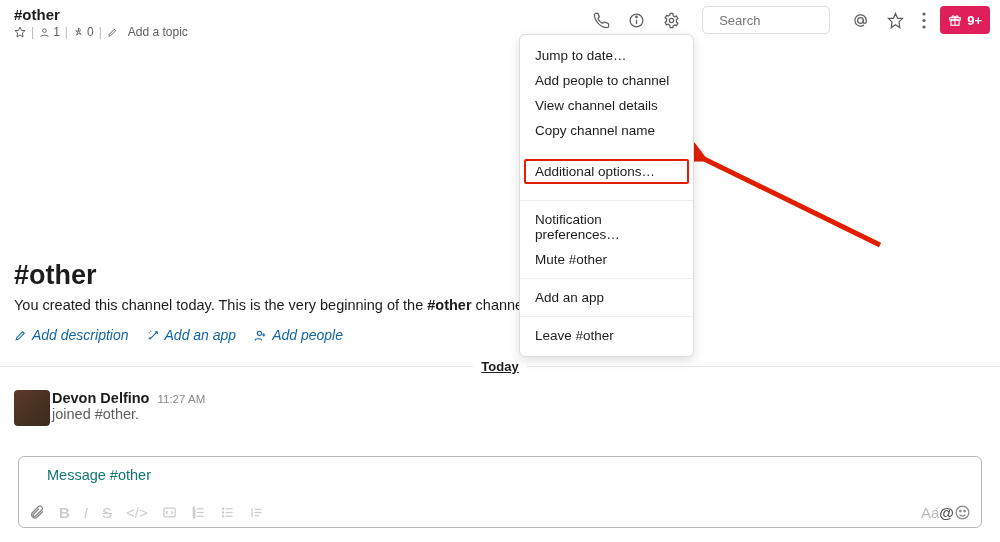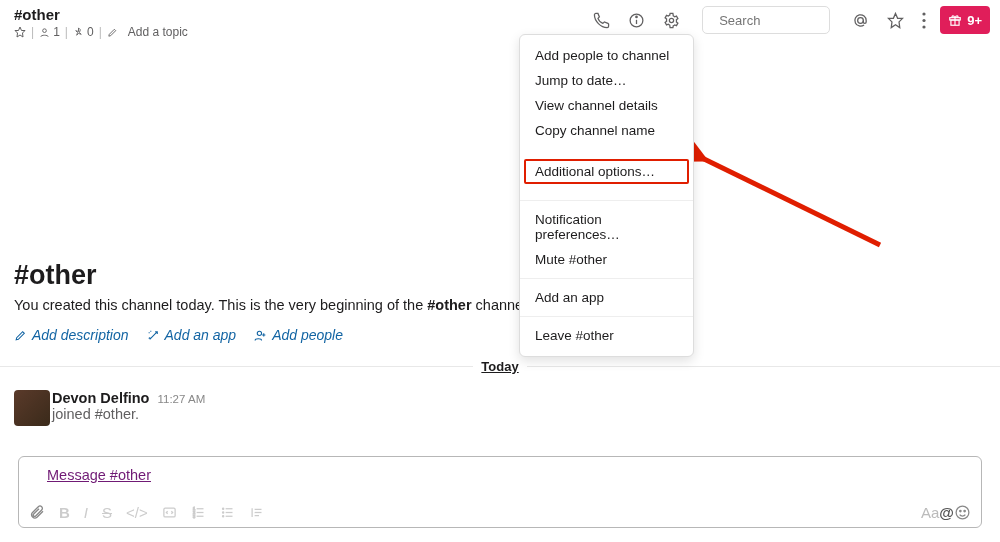--- a/index.html
+++ b/index.html
@@ -65,21 +65,21 @@
   .avatar { width:36px; height:36px; border-radius:4px; background:linear-gradient(135deg,#5a3a2a,#3a2a1a); flex-shrink:0;}
   .msg-head { display:flex; align-items:baseline; gap:8px;}
   .msg-name{ font-weight:900; font-size:14.5px;}
   .msg-time{ font-size:11.5px; color:#888;}
   .msg-text{ font-size:14.5px; color:#616061;}
   .composer {
     position:absolute; left:18px; right:18px; bottom:14px;
     border:1px solid #b7b7b7; border-radius:6px; height:72px;
     display:flex; flex-direction:column;
   }
-  .composer-input { flex:1; padding: 10px 28px; color:#701a75; font-size:14.5px;text-decoration:underline;}
+  .composer-input { flex:1; padding: 10px 28px; color:#0f766e; font-size:14.5px;}
   .composer-toolbar{
     height:30px; display:flex; align-items:center; padding:0 10px; gap:14px;
     color:#ccc;
   }
   .composer-toolbar .left{display:flex; gap:14px; align-items:center;}
   .composer-toolbar .right{margin-left:auto; display:flex; gap:0; align-items:flex-end; color:#888;}
   .tb-icon { font-size:15px; }
   svg { display:block; }
 </style>
 </head>
@@ -168,22 +168,22 @@
           <rect x="5" y="12" width="14" height="9"></rect>
           <line x1="12" y1="8" x2="12" y2="21"></line>
           <path d="M12 8C10 4 6 4 7 8M12 8c2-4 6-4 5 0"></path>
         </svg>
       <span>9+</span>
     </div>
   </div>
 </div>
 
 <div class="dropdown">
+  <div class="dropdown-item">Jump to date…</div>
   <div class="dropdown-item">Add people to channel</div>
-  <div class="dropdown-item">Jump to date…</div>
   <div class="dropdown-item">View channel details</div>
   <div class="dropdown-item">Copy channel name</div>
   <div class="dropdown-item highlight">Additional options…</div>
   <div class="dropdown-sep"></div>
   <div class="dropdown-item">Notification preferences…</div>
   <div class="dropdown-item">Mute #other</div>
   <div class="dropdown-sep"></div>
   <div class="dropdown-item">Add an app</div>
   <div class="dropdown-sep"></div>
   <div class="dropdown-item">Leave #other</div>

